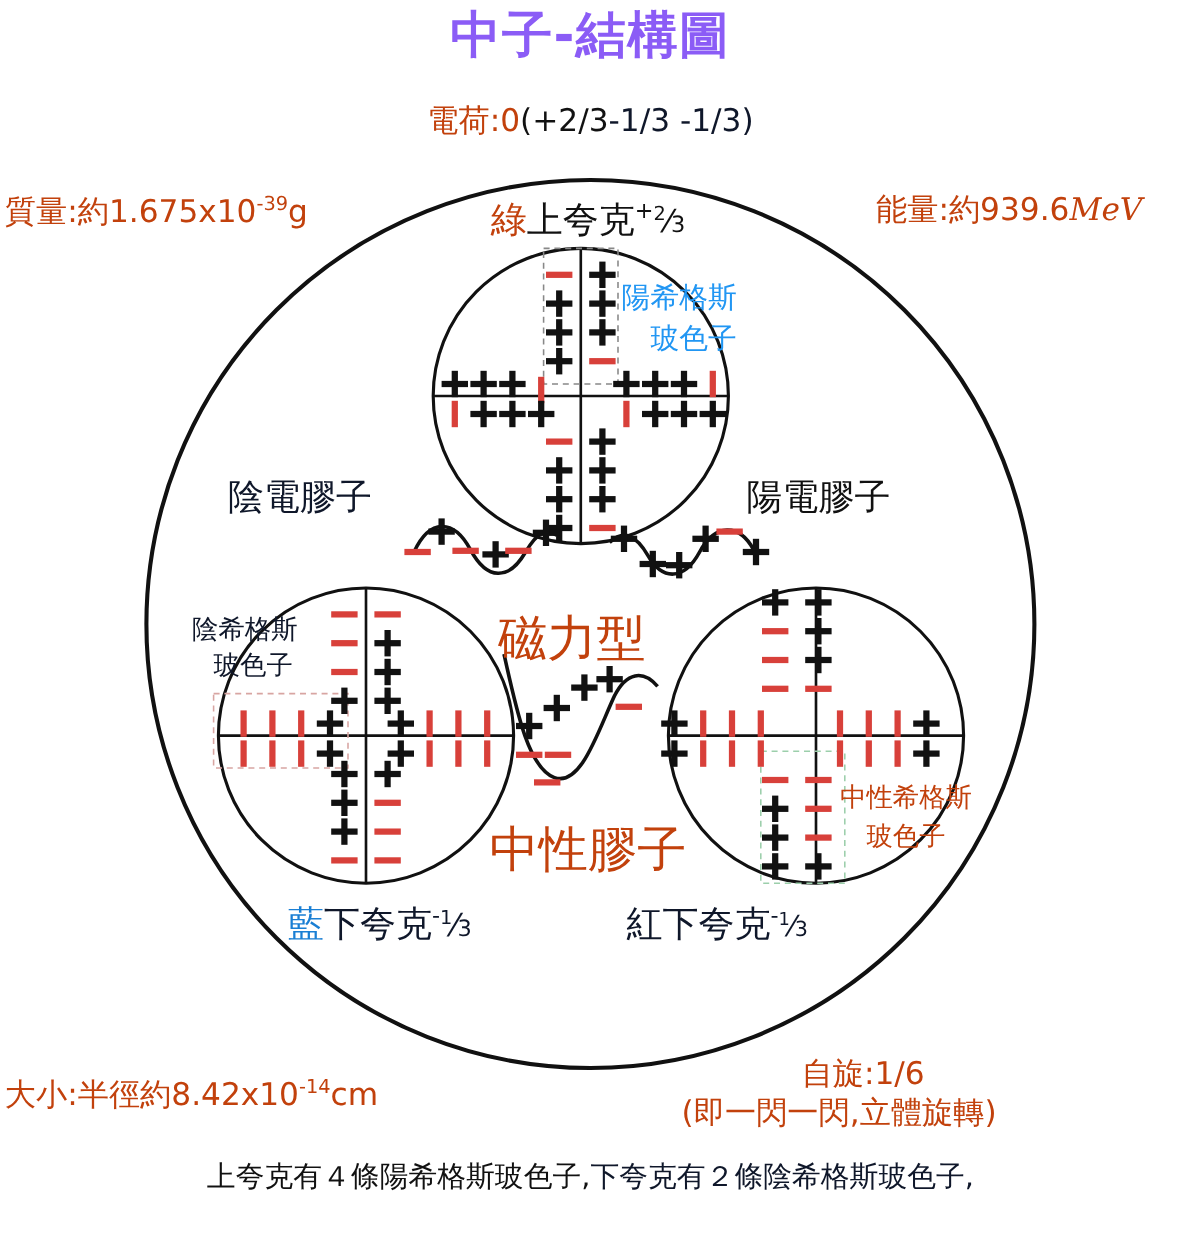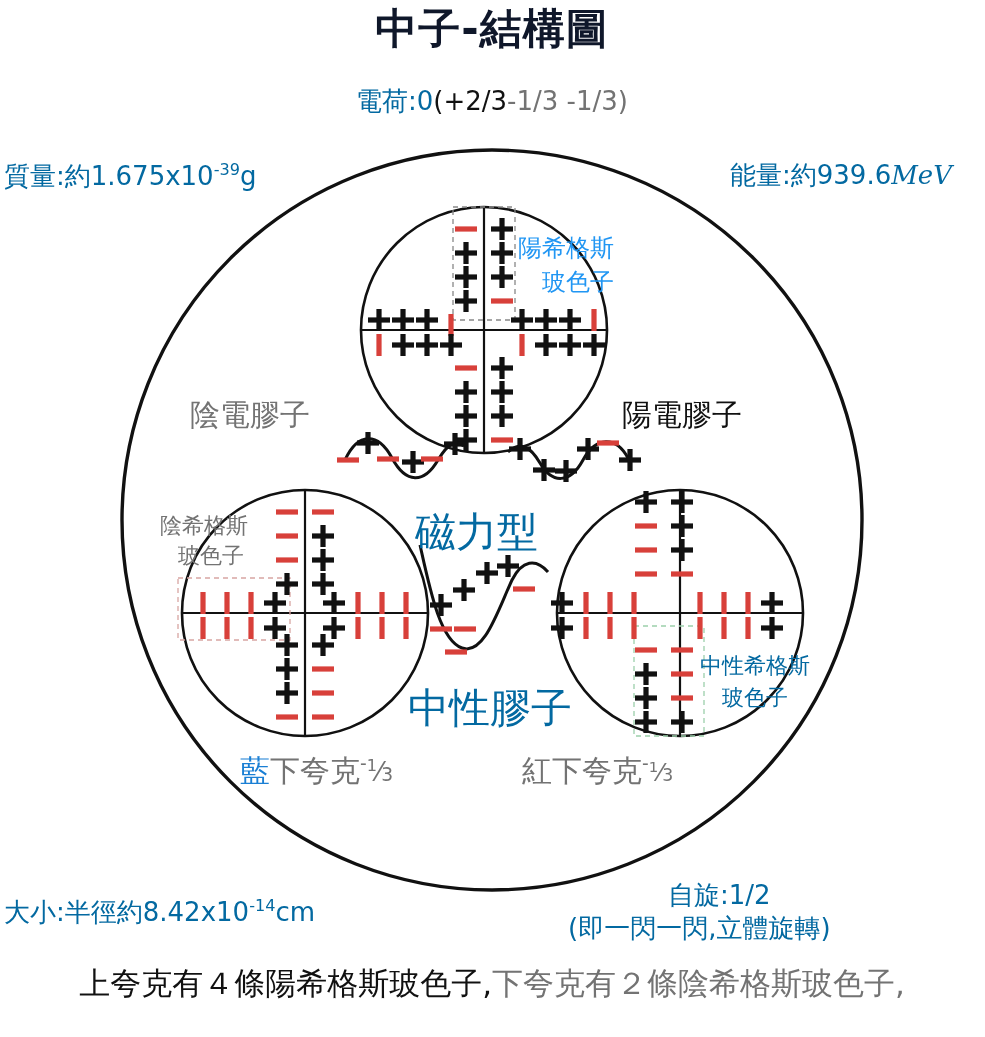--- a/index.html
+++ b/index.html
@@ -30,39 +30,39 @@
   }
   .txt {
     position: absolute;
     white-space: nowrap;
     line-height: 1;
   }
   .title {
     font-size: 42px;
     font-weight: bold;
     letter-spacing: 1px;
-    color: #0f172a;
-  }
-  .green { color: #0369a1; }
-  .red { color: #737373; }
+    color: #8b5cf6;
+  }
+  .green { color: #c2410c; }
+  .red { color: #0f172a; }
   .blue { color: #1a7fd4; }
   .cyan { color: #2196f3; }
   .black { color: #111111; }
   .sz26 { font-size: 26px; }
   .sz24 { font-size: 24px; }
   .sz22 { font-size: 22px; }
   .sz30 { font-size: 30px; }
   .sz32 { font-size: 41px; }
   .sup {
     font-size: 0.62em;
     vertical-align: super;
   }
   .ital { font-style: italic; font-family: "DejaVu Serif", "Liberation Serif", serif; }
   .ctr { transform: translateX(-50%); }
-  .bottomline { font-size: 31px; }
+  .bottomline { font-size: 24px; }
 </style>
 </head>
 <body>
 
 <div id="stage">
 
   <svg id="diagram" viewBox="0 0 985 1037" xmlns="http://www.w3.org/2000/svg">
     <defs>
       <g id="plusK">
         <rect x="-11" y="-2.6" width="22" height="5.2" fill="#111111"></rect>
@@ -265,20 +265,23 @@
   </div>
 
   <div class="txt sz26 green" style="left:4px; top:162px;">
     <span>質量:約1.675x10</span><span class="sup">-39</span><span>g</span>
   </div>
 
   <div class="txt sz26 green" style="left:730px; top:162px;">
     <span>能量:約939.6</span><span class="ital">MeV</span>
   </div>
 
+  <div class="txt sz30 ctr" style="left:490px; top:168px;">
+    <span class="green">綠</span><span class="black">上夸克</span><span class="black sup">+</span><span class="black" style="font-size:26px;"><span class="sup">2</span>⁄<span style="font-size:0.72em;">3</span></span>
+  </div>
 
   <div class="txt sz24 cyan" style="left:518px; top:236px;">陽希格斯</div>
   <div class="txt sz24 cyan" style="left:542px; top:270px;">玻色子</div>
 
   <div class="txt sz30 red" style="left:190px; top:400px;font-family:Liberation Serif, serif;">陰電膠子</div>
   <div class="txt sz30 black" style="left:622px; top:400px;">陽電膠子</div>
   <div class="txt sz32 green" style="left:415px; top:512px;">磁力型</div>
   <div class="txt sz32 green" style="left:408px; top:688px;">中性膠子</div>
 
   <div class="txt sz22 red" style="left:160px; top:515px;">陰希格斯</div>
@@ -292,20 +295,20 @@
   </div>
 
   <div class="txt sz30" style="left:522px; top:755px;">
     <span class="red">紅</span><span class="red">下夸克</span><span class="red sup">-</span><span class="red" style="font-size:24px;"><span class="sup">1</span>⁄<span style="font-size:0.72em;">3</span></span>
   </div>
 
   <div class="txt sz26 green" style="left:4px; top:882px;margin-top:16px;">
     <span>大小:半徑約8.42x10</span><span class="sup">-14</span><span>cm</span>
   </div>
 
-  <div class="txt sz26 green" style="left:668px; top:882px;">自旋:1/2</div>
+  <div class="txt sz26 green" style="left:668px; top:882px;">自旋:1/6</div>
   <div class="txt sz26 green" style="left:568px; top:915px;">(即一閃一閃,立體旋轉)</div>
 
   <div class="txt bottomline ctr" style="left:492px; top:968px;">
     <span class="black">上夸克有４條陽希格斯玻色子,</span><span class="red">下夸克有２條陰希格斯玻色子,</span>
   </div>
 
 </div>
 
 </body></html>

